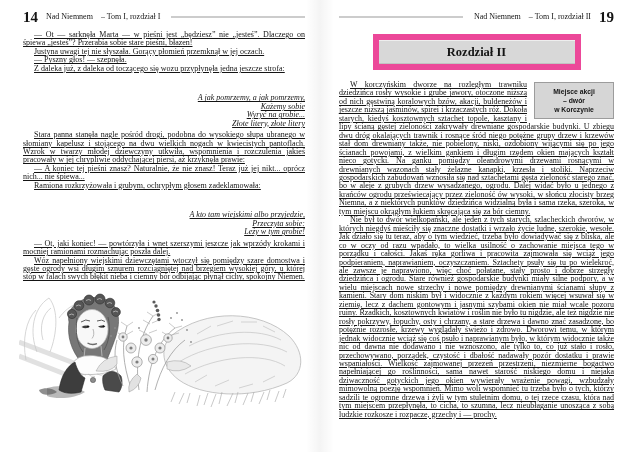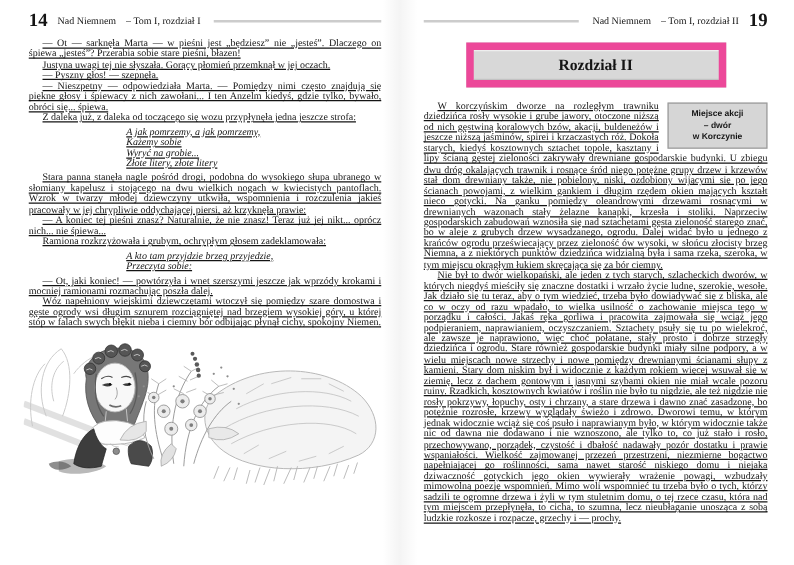--- a/index.html
+++ b/index.html
@@ -19,21 +19,21 @@
   .pagenum{font-weight:bold;font-size:15px;}
   .booktitle{}
   .page-left .booktitle{margin-left:8px;}
   .chapref{margin-left:8px;}
   .rule{flex:1;height:2px;background:#cccccc;align-self:center;}
   .page-left .rule{margin-left:11px;}
   .page-right .rule{margin-right:11px;}
   .page-right .pagenum{margin-left:8px;}
   .body{margin-top:9px;font-size:8px;line-height:8.45px;text-align:justify;text-decoration:underline;}
   .body p{margin:0;text-indent:11px;}
-  .verse{font-style:italic;margin:3px 0 3px 78px;text-align:left;}
+  .verse{font-style:italic;margin:21px 0 3px 78px;text-align:right;}
   .chapter-box{
     width:196px;margin:12px auto 11px;background:#d8d8d8;border:6px solid #ec4899;
     box-shadow:inset 0 1px 0 #eeeeee, inset 0 -1px 0 #c2c2c2;
     text-align:center;padding:6px 0 5px;font-weight:bold;font-size:12.5px;line-height:13px;
   }
   .margin-note{
     float:right;width:76px;margin:1px 0 4px 7px;background:#d6d6d6;border:1px solid #9c9c9c;
     text-align:center;font-family:"Liberation Sans", sans-serif;font-weight:bold;
     font-size:6.8px;line-height:9px;padding:4px 1px;text-indent:0;
   }
@@ -49,34 +49,34 @@
     <div class="page-header">
       <span class="pagenum">14</span>
       <span class="booktitle">Nad Niemnem</span>
       <span class="chapref">– Tom I, rozdział I</span>
       <span class="rule"></span>
     </div>
     <div class="body">
       <p>— Ot — sarknęła Marta — w pieśni jest „będziesz” nie „jesteś”. Dlaczego on śpiewa „jesteś”? Przerabia sobie stare pieśni, błazen!</p>
       <p>Justyna uwagi tej nie słyszała. Gorący płomień przemknął w jej oczach.</p>
       <p>— Pyszny głos! — szepnęła.</p>
-      <p>— Nieszpetny — odpowiedziała Marta. — Pomiędzy nimi często znajdują się piękne głosy i śpiewacy z nich zawołani... I ten Anzelm kiedyś, gdzie tylko, bywało, obróci się... śpiewa.</p>
       <p>Z daleka już, z daleka od toczącego się wozu przypłynęła jedna jeszcze strofa:</p>
       <div class="verse">
         <div>A jak pomrzemy, a jak pomrzemy,</div>
         <div>Każemy sobie</div>
         <div>Wyryć na grobie...</div>
         <div>Złote litery, złote litery</div>
       </div>
       <p>Stara panna stanęła nagle pośród drogi, podobna do wysokiego słupa ubranego w słomiany kapelusz i stojącego na dwu wielkich nogach w kwiecistych pantoflach. Wzrok w twarzy młodej dziewczyny utkwiła, wspomnienia i rozczulenia jakieś pracowały w jej chrypliwie oddychającej piersi, aż krzyknęła prawie:</p>
       <p>— A koniec tej pieśni znasz? Naturalnie, że nie znasz! Teraz już jej nikt... oprócz nich... nie śpiewa...</p>
       <p>Ramiona rozkrzyżowała i grubym, ochrypłym głosem zadeklamowała:</p>
       <div class="verse">
-        <div>A kto tam przyjdzie brzeg przyjedzie,</div>
+        <div>A kto tam wiejskimi albo przyjedzie,</div>
         <div>Przeczyta sobie:</div>
+        <div>Leży w tym grobie!</div>
       </div>
       <p>— Ot, jaki koniec! — powtórzyła i wnet szerszymi jeszcze jak wprzódy krokami i mocniej ramionami rozmachując poszła dalej.</p>
       <p>Wóz napełniony wiejskimi dziewczętami wtoczył się pomiędzy szare domostwa i gęste ogrody wsi długim sznurem rozciągniętej nad brzegiem wysokiej góry, u której stóp w falach swych błękit nieba i ciemny bór odbijając płynął cichy, spokojny Niemen.</p>
 
       <div class="illustration">
         <svg viewBox="0 0 292 128" width="292" height="128">
 
           <g stroke="#c6c6c6" stroke-width="0.8" fill="none" opacity="0.9">
             <path d="M18,62 C10,42 14,18 30,8 M30,8 C40,20 38,44 31,62"></path>
             <path d="M7,70 C3,50 7,30 17,20"></path>

